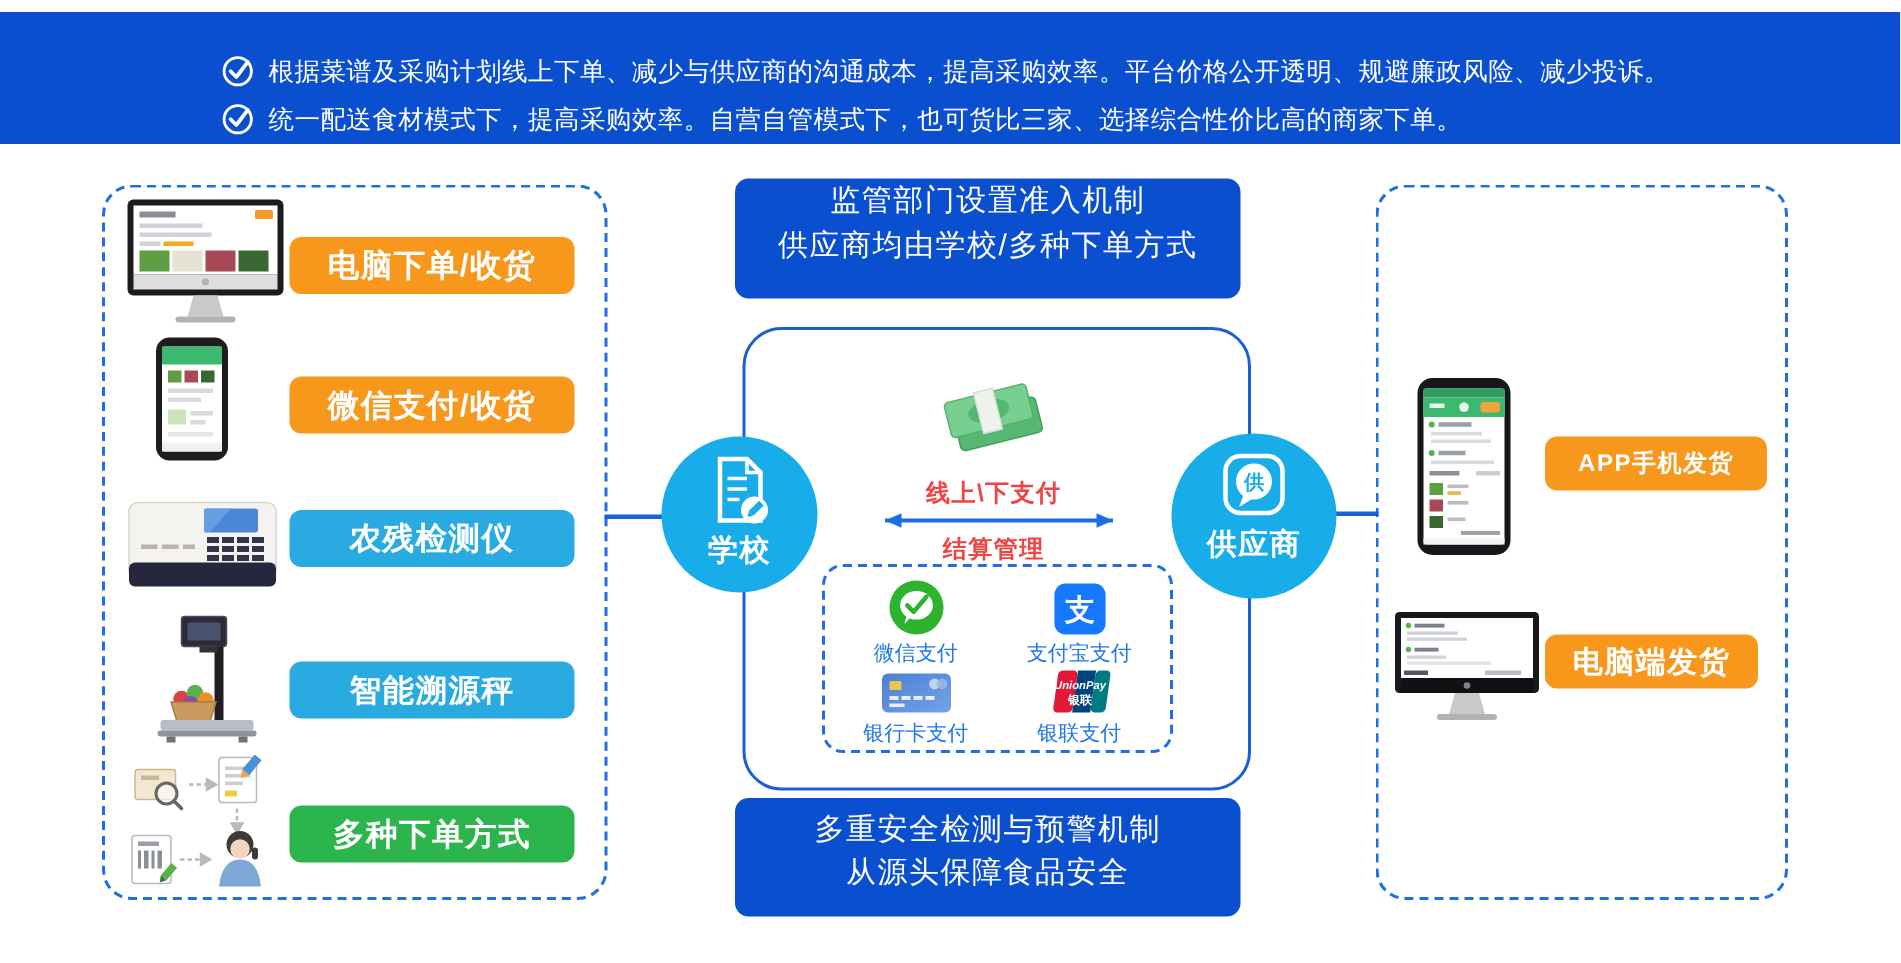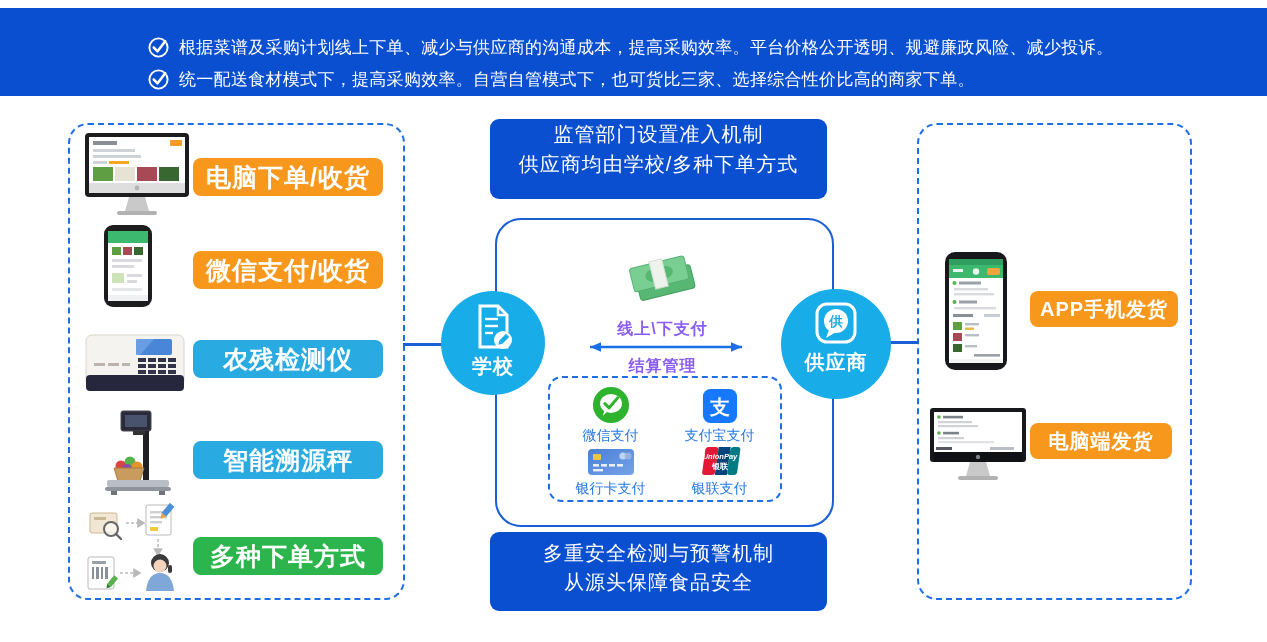--- a/index.html
+++ b/index.html
@@ -6,31 +6,31 @@
   #stage{position:relative;width:1267px;height:642px;background:#fff;overflow:hidden;
          font-family:"Liberation Sans","DejaVu Sans",sans-serif}
   
   .banner{position:absolute;left:0;top:8px;width:1267px;height:88px;background:#0b4fd1}
   .banner-row{position:absolute;left:147px;display:flex;align-items:center;gap:9px;
               color:#fff;font-size:17px;letter-spacing:.3px;white-space:nowrap}
   .row1{top:28px}.row2{top:60px}
   
   .dashed-panel{position:absolute;border:2px dashed #1e6ee6;border-radius:20px}
   
-  .pill{position:absolute;height:38px;border-radius:8px;color:#fff;font-size:25px;font-weight:600;
+  .pill{position:absolute;height:38px;border-radius:8px;color:#fff;font-size:21px;font-weight:600;
         display:flex;align-items:center;justify-content:center;letter-spacing:1px;white-space:nowrap}
   .orange{background:#f7981d}.cyan{background:#29abe2}.green{background:#2db54d}
   
   .bluebox{position:absolute;background:#0b4fd1;border-radius:9px;color:#fff;text-align:center;
            font-size:20px;font-weight:500;letter-spacing:1px}
   .bluebox .bl{line-height:30px}
   
   .center-box{position:absolute;left:495px;top:218px;width:335px;height:305px;
               border:2px solid #1a5fd6;border-radius:26px;background:#fff}
-  .flow-text{position:absolute;left:495px;width:335px;text-align:center;color:#8b5cf6;
+  .flow-text{position:absolute;left:495px;width:335px;text-align:center;color:#ef4444;
              font-size:16px;font-weight:600;letter-spacing:1px}
   
   .pay-box{position:absolute;left:548px;top:376px;width:234px;height:126px;box-sizing:border-box;
            border:2px dashed #1e6ee6;border-radius:14px;display:grid;
            grid-template-columns:1fr 1fr;grid-auto-rows:1fr;padding:8px 6px 6px}
   .pay-cell{display:flex;flex-direction:column;align-items:center;justify-content:flex-end;gap:3px}
   .pay-label{color:#2277e6;font-size:14px;font-weight:500;white-space:nowrap}
   
   .circle{position:absolute;background:#18ace8;border-radius:50%;display:flex;flex-direction:column;
           align-items:center;color:#fff;z-index:5}
@@ -338,21 +338,21 @@
       <rect x="21" y="72" width="14" height="2.4" fill="#b9bec6"></rect>
       <rect x="21" y="76.5" width="9" height="2.4" fill="#e8b84a"></rect>
       <rect x="9" y="82" width="9" height="8" fill="#a84a55"></rect>
       <rect x="21" y="83" width="14" height="2.4" fill="#b9bec6"></rect>
       <rect x="9" y="93" width="9" height="8" fill="#38682f"></rect>
       <rect x="21" y="94" width="12" height="2.4" fill="#b9bec6"></rect>
       <rect x="30" y="103" width="26" height="2.6" fill="#9aa0a8"></rect>
       <rect x="5" y="108" width="54" height="4" fill="#f4f4f4"></rect>
     </svg>
   </div>
-  <div class="pill orange" style="left:1030px;top:291px;width:148px;height:36px;font-size:20px">APP手机发货</div>
+  <div class="pill orange" style="left:1030px;top:291px;width:148px;height:36px;font-size:16px">APP手机发货</div>
 
   <div class="dev" style="left:928px;top:406px">
     <svg width="100" height="80" viewBox="0 0 100 80">
       <rect x="2" y="2" width="96" height="54" rx="3" fill="#17181c"></rect>
       <rect x="6" y="6" width="88" height="40" fill="#fff"></rect>
       <circle cx="11" cy="11" r="1.8" fill="#58b14c"></circle>
       <rect x="15" y="9.8" width="20" height="2.6" fill="#7c828a"></rect>
       <rect x="10" y="15" width="34" height="2.2" fill="#cfd2d6"></rect>
       <rect x="10" y="19" width="40" height="2.2" fill="#cfd2d6"></rect>
       <circle cx="11" cy="27" r="1.8" fill="#58b14c"></circle>

